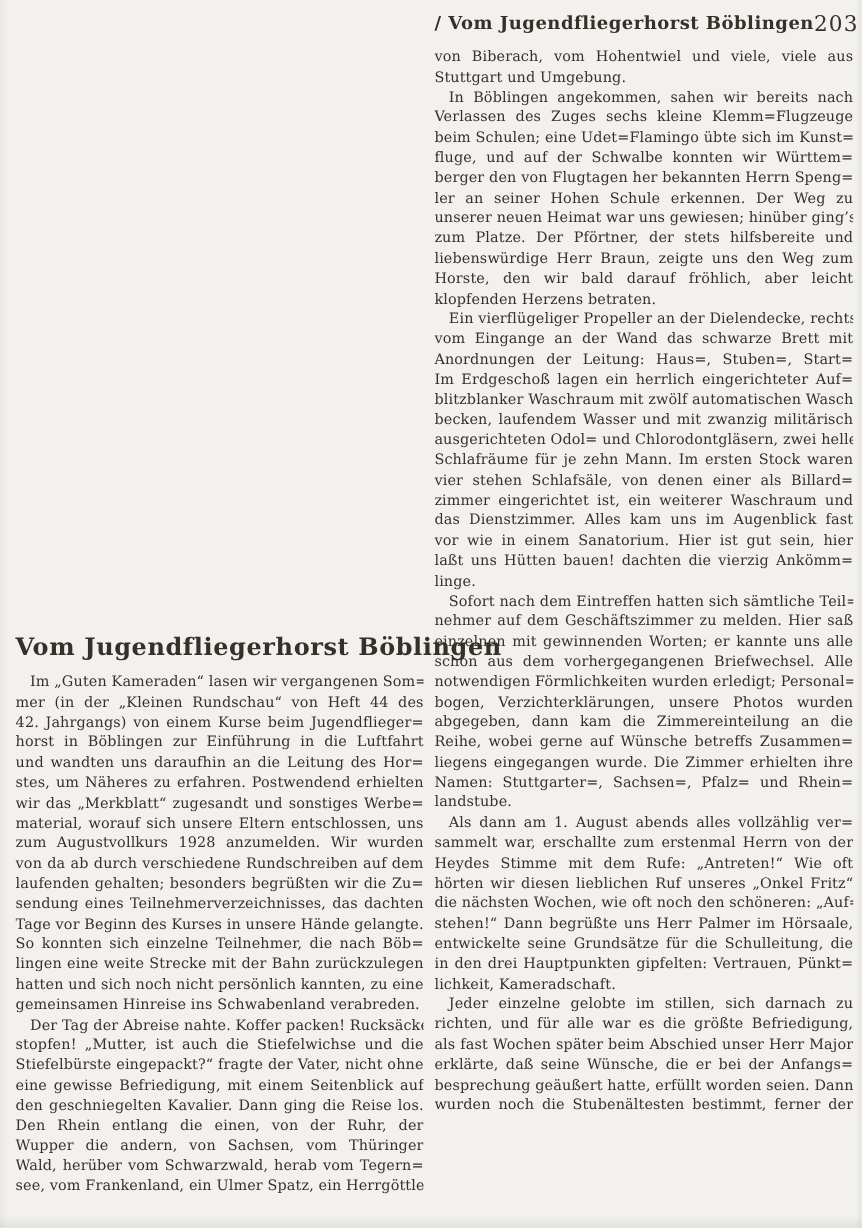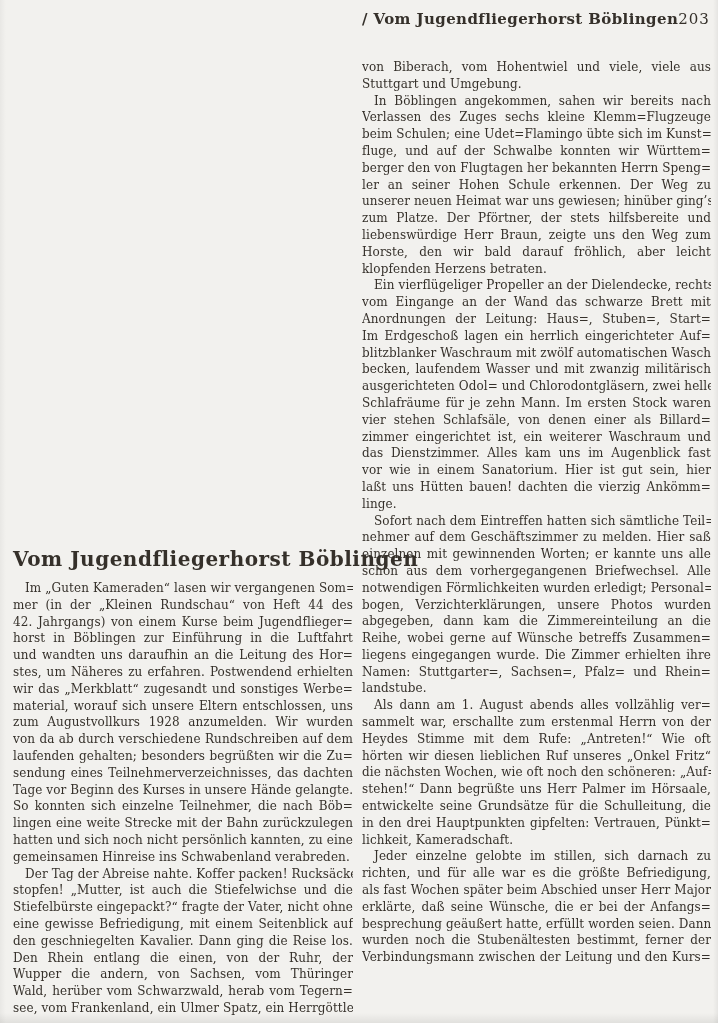--- a/index.html
+++ b/index.html
@@ -17,23 +17,23 @@
       linear-gradient(to top, rgba(0,0,0,0.07), rgba(0,0,0,0) 10px);
   }
   .running-head{
     position:absolute;left:362px;top:10px;width:330px;height:24px;
     display:flex;align-items:flex-start;justify-content:space-between;
   }
   .running-head .head-title{
     font-size:15px;font-weight:bold;letter-spacing:.4px;white-space:nowrap;
   }
   .running-head .page-num{
-    font-size:15px;letter-spacing:1px;margin-right:13px;
+    font-size:18px;letter-spacing:1px;margin-right:13px;
   }
-  .column{position:absolute;margin-top:20px;}
+  .column{position:absolute;}
   #left-col{left:13px;top:527px;width:340px;}
   #right-col{left:362px;top:39px;width:349px;}
   .article-heading{
     text-align:center;font-weight:bold;font-size:20px;letter-spacing:.5px;
     margin:0 0 9px 0;white-space:nowrap;
   }
   .para{margin:0;}
   .para .line{
     font-size:12px;line-height:16.8px;height:16.8px;overflow:hidden;
     white-space:nowrap;
@@ -150,16 +150,15 @@
         <div class="line">in den drei Hauptpunkten gipfelten: Vertrauen, Pünkt=</div>
         <div class="line">lichkeit, Kameradschaft.</div>
       </div>
       <div class="para indent justify-last">
         <div class="line">Jeder einzelne gelobte im stillen, sich darnach zu</div>
         <div class="line">richten, und für alle war es die größte Befriedigung,</div>
         <div class="line">als fast Wochen später beim Abschied unser Herr Major</div>
         <div class="line">erklärte, daß seine Wünsche, die er bei der Anfangs=</div>
         <div class="line">besprechung geäußert hatte, erfüllt worden seien. Dann</div>
         <div class="line">wurden noch die Stubenältesten bestimmt, ferner der</div>
-        <div class="line">Verbindungsmann zwischen der Leitung und den Kurs=</div>
       </div>
     </div>
 </div>
 
 </body></html>

